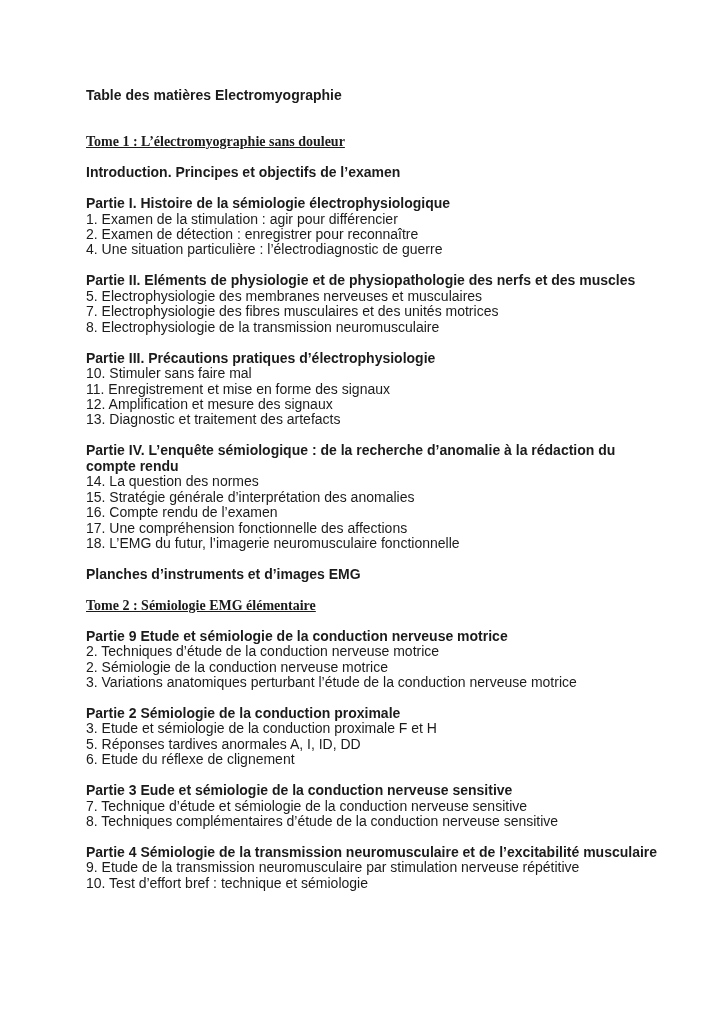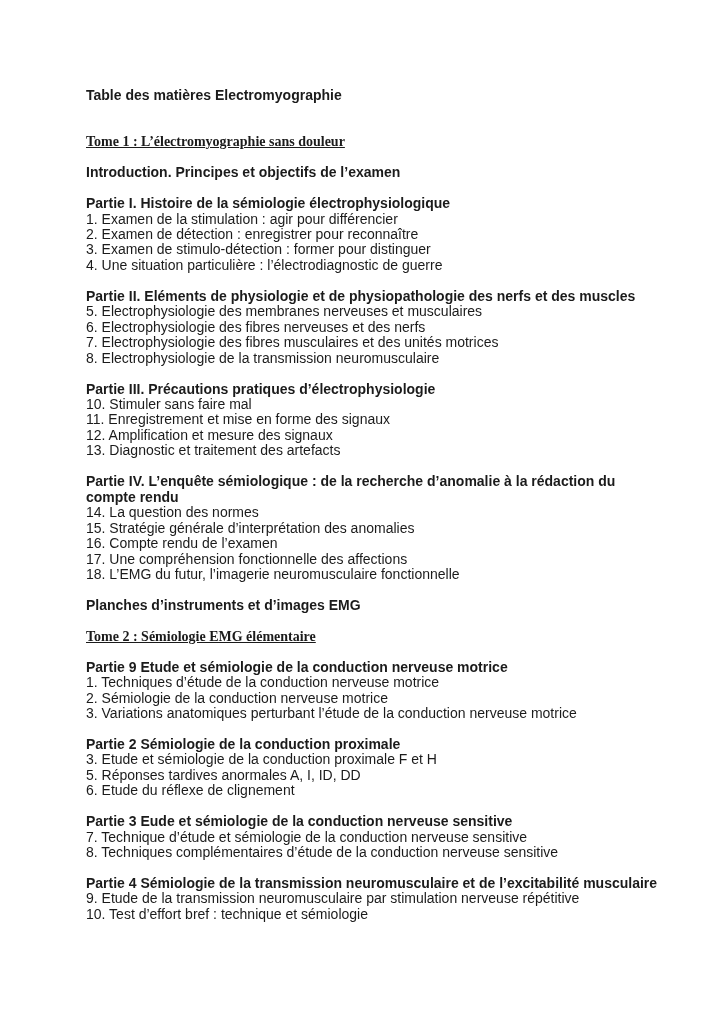--- a/index.html
+++ b/index.html
@@ -47,28 +47,26 @@
     </div>
 
     <div class="block">
       <div class="line bold">Introduction. Principes et objectifs de l’examen</div>
     </div>
 
     <div class="block">
       <div class="line bold">Partie I. Histoire de la sémiologie électrophysiologique</div>
       <div class="line">1. Examen de la stimulation : agir pour différencier</div>
       <div class="line">2. Examen de détection : enregistrer pour reconnaître</div>
-      <div class="line">3. Examen de stimulo-détection : former pour distinguer</div>
       <div class="line">4. Une situation particulière : l’électrodiagnostic de guerre</div>
     </div>
 
     <div class="block">
       <div class="line bold">Partie II. Eléments de physiologie et de physiopathologie des nerfs et des muscles</div>
       <div class="line">5. Electrophysiologie des membranes nerveuses et musculaires</div>
-      <div class="line">6. Electrophysiologie des fibres nerveuses et des nerfs</div>
       <div class="line">7. Electrophysiologie des fibres musculaires et des unités motrices</div>
       <div class="line">8. Electrophysiologie de la transmission neuromusculaire</div>
     </div>
 
     <div class="block">
       <div class="line bold">Partie III. Précautions pratiques d’électrophysiologie</div>
       <div class="line">10. Stimuler sans faire mal</div>
       <div class="line">11. Enregistrement et mise en forme des signaux</div>
       <div class="line">12. Amplification et mesure des signaux</div>
       <div class="line">13. Diagnostic et traitement des artefacts</div>
@@ -87,21 +85,21 @@
     <div class="block">
       <div class="line bold">Planches d’instruments et d’images EMG</div>
     </div>
 
     <div class="block">
       <div class="line bold underline">Tome 2 : Sémiologie EMG élémentaire</div>
     </div>
 
     <div class="block">
       <div class="line bold">Partie 9 Etude et sémiologie de la conduction nerveuse motrice</div>
-      <div class="line">1. Techniques d’étude de la conduction nerveuse motrice</div>
+      <div class="line">2. Techniques d’étude de la conduction nerveuse motrice</div>
       <div class="line">2. Sémiologie de la conduction nerveuse motrice</div>
       <div class="line">3. Variations anatomiques perturbant l’étude de la conduction nerveuse motrice</div>
     </div>
 
     <div class="block">
       <div class="line bold">Partie 2 Sémiologie de la conduction proximale</div>
       <div class="line">3. Etude et sémiologie de la conduction proximale F et H</div>
       <div class="line">5. Réponses tardives anormales A, I, ID, DD</div>
       <div class="line">6. Etude du réflexe de clignement</div>
     </div>

